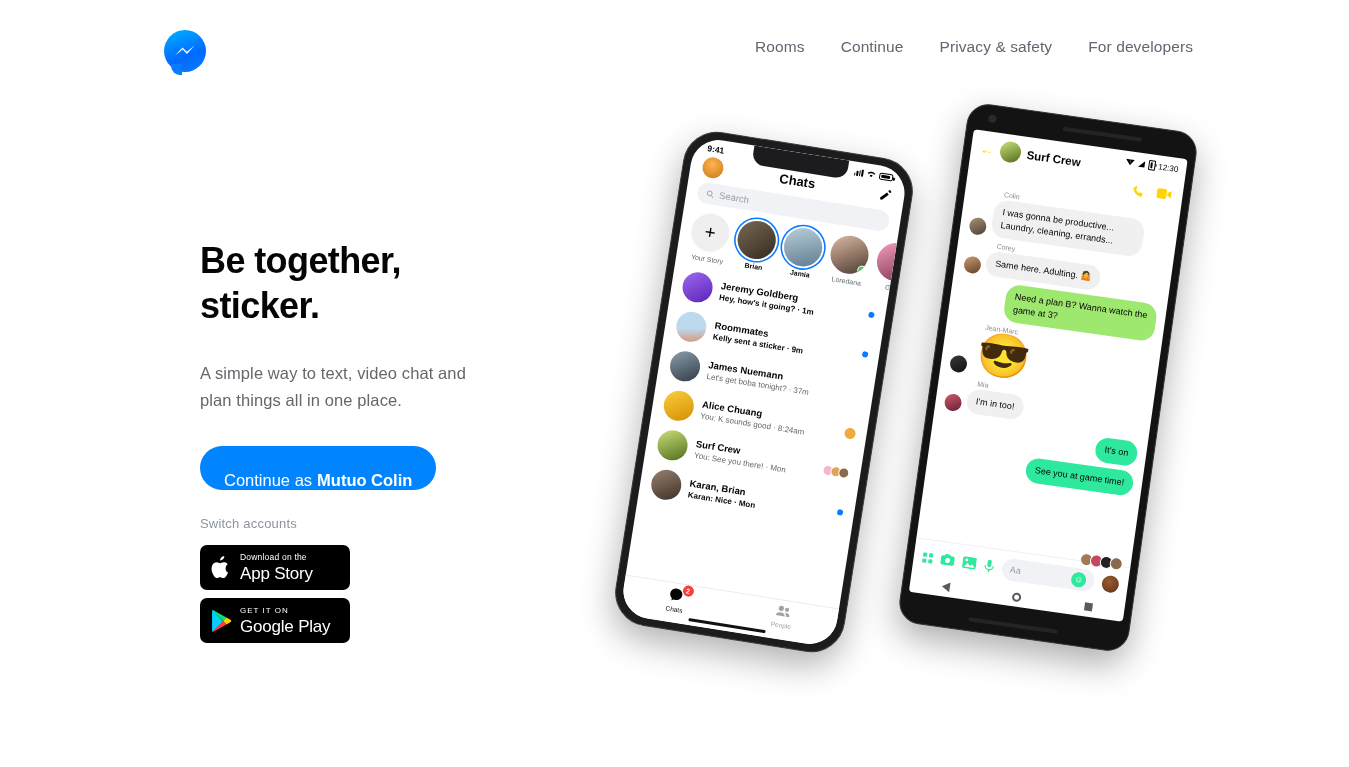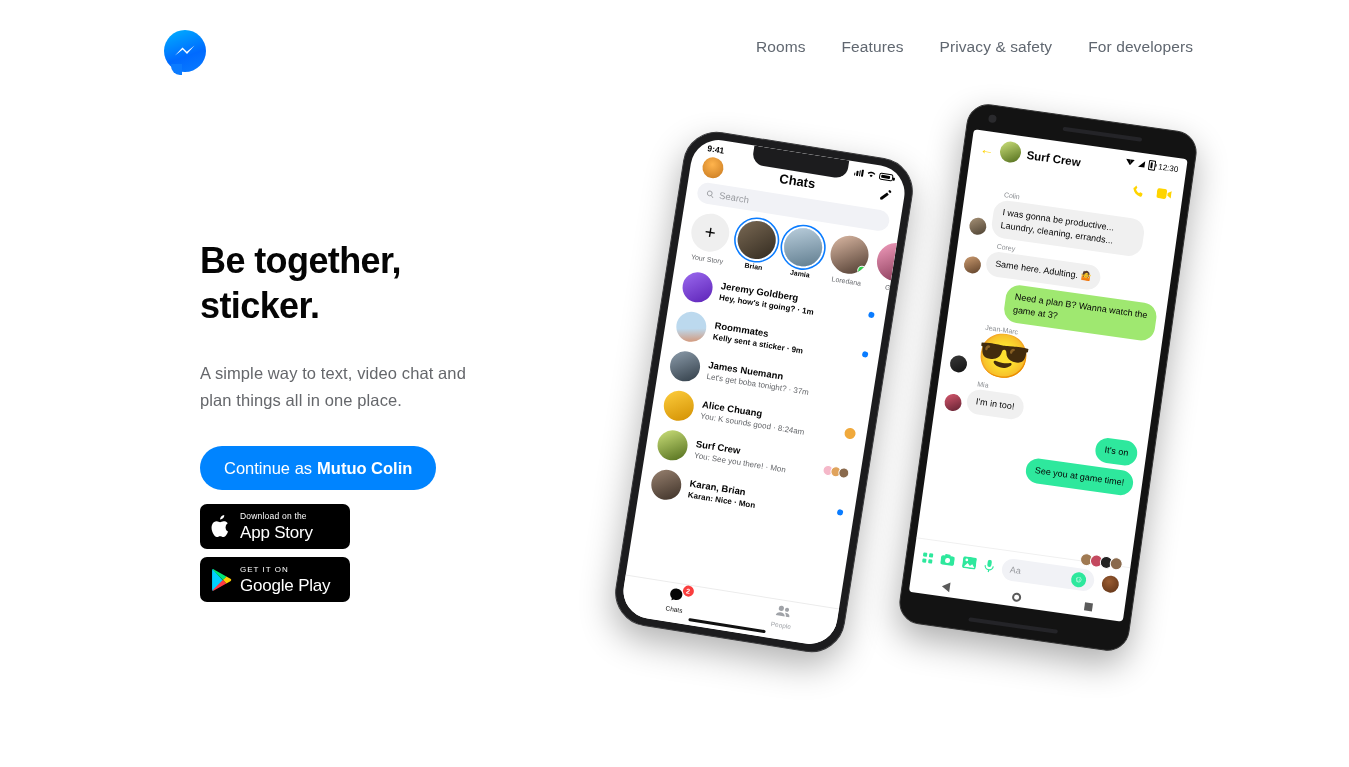--- a/index.html
+++ b/index.html
@@ -40,21 +40,21 @@
   .hero-left { position: absolute; left: 200px; top: 238px; width: 330px; }
   .headline {
     font-size: 36px; line-height: 45px; font-weight: bold;
     color: #050505; letter-spacing: -0.6px;
   }
   .subhead {
     margin-top: 32px; font-size: 16.5px; line-height: 27px;
     color: #65676b; letter-spacing: .1px; max-width: 290px;
   }
   .cta-button {
-    margin-top: 32px; display: inline-flex; align-items: center; justify-content: center;
+    margin-top: 32px; display: inline-flex; align-items: flex-end; justify-content: center;
     height: 44px; padding: 0 24px; border-radius: 22px;
     background: #0084ff; color: #fff; font-size: 16.5px; border: none;
     cursor: pointer; white-space: nowrap;
   }
   .cta-button .strong { font-weight: bold; margin-left: 5px; }
   .switch-accounts {
     display: block; margin-top: 26px; font-size: 13px; color: #8d949e;
     cursor: pointer; letter-spacing: .2px;
   }
   .badges { margin-top: 14px; display: flex; flex-direction: column; gap: 8px; }
@@ -222,38 +222,39 @@
 
   <div class="header">
     <div class="logo-wrap">
       <div class="logo-bubble"></div>
       <svg class="logo-bolt" viewBox="0 0 42 42">
         <path d="M11 25.5 L18.5 17.5 L22.8 21.8 L30.5 15.5 L23 24 L18.7 19.6 L11 25.5 Z" fill="#fff"></path>
       </svg>
     </div>
     <div class="nav">
       <div class="nav-item">Rooms</div>
-      <div class="nav-item">Features</div>
+      <div class="nav-item">Continue</div>
       <div class="nav-item">Privacy &amp; safety</div>
       <div class="nav-item">For developers</div>
     </div>
   </div>
 
   <div class="hero-left">
     <h1 class="headline">
       <div>Be together,</div>
       <div>sticker.</div>
     </h1>
     <p class="subhead">A simple way to text, video chat and plan things all in one place.</p>
 
     <button class="cta-button">
       <span>Continue as</span>
       <span class="strong">Mutuo Colin</span>
     </button>
 
+    <a class="switch-accounts">Switch accounts</a>
 
     <div class="badges">
       <div class="badge">
         <svg width="21" height="25" viewBox="0 0 21 25">
           <path fill="#fff" d="M14.6 13.2c0-2.6 2.1-3.8 2.2-3.9-1.2-1.8-3.1-2-3.8-2-1.6-.2-3.1.9-3.9.9-.8 0-2.1-.9-3.4-.9-1.8 0-3.4 1-4.3 2.6-1.8 3.2-.5 7.9 1.3 10.5.9 1.3 1.9 2.7 3.2 2.6 1.3-.05 1.8-.8 3.3-.8 1.5 0 2 .8 3.3.8 1.4 0 2.2-1.3 3.1-2.6 1-1.5 1.4-2.9 1.4-3-.03-.01-2.7-1-2.4-4.2z"></path>
           <path fill="#fff" d="M12.2 4.1c.7-.85 1.2-2 1-3.2-1 .05-2.3.7-3 1.5-.65.75-1.2 1.95-1.1 3.1 1.1.1 2.3-.55 3.1-1.4z"></path>
         </svg>
         <div class="badge-txt">
           <span class="badge-small">Download on the</span>
           <span class="badge-big">App Story</span>

